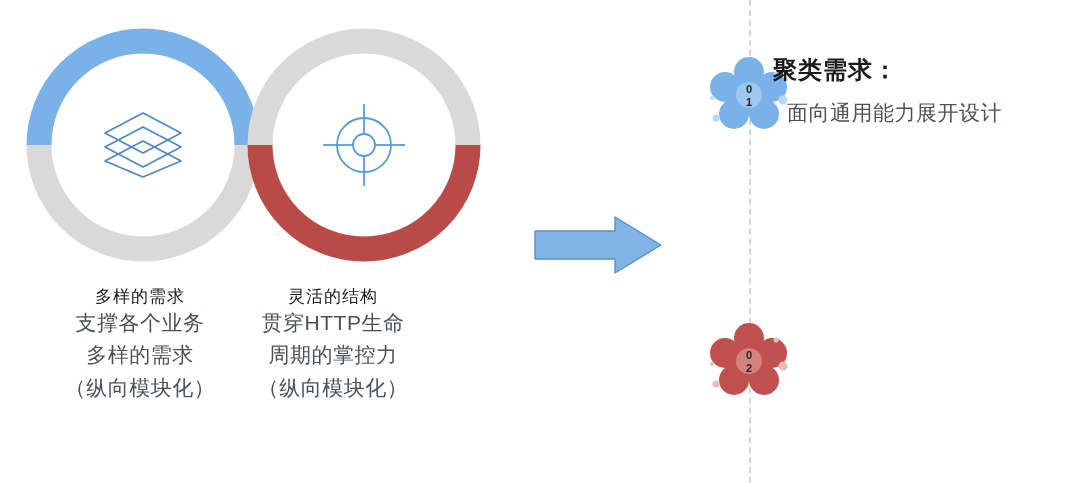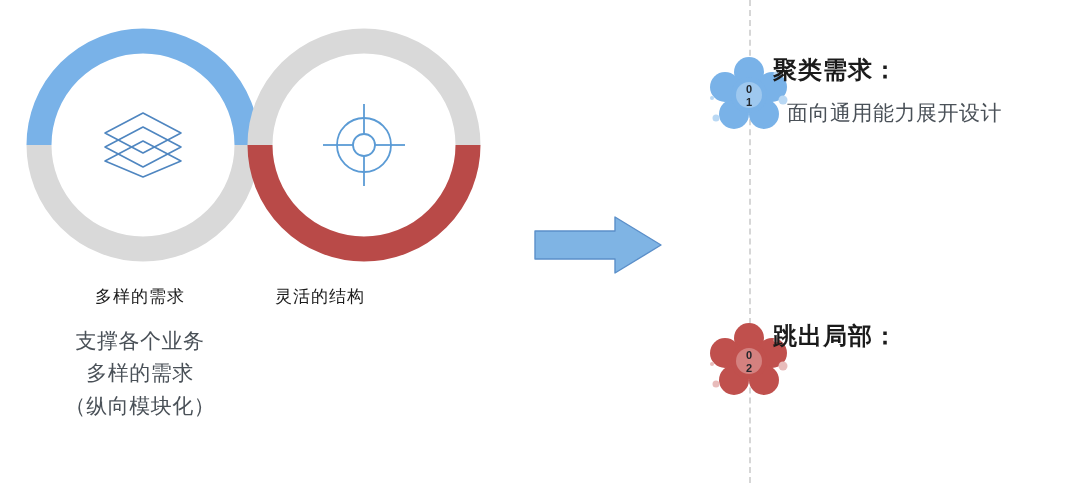--- a/index.html
+++ b/index.html
@@ -42,32 +42,31 @@
   #icon-layers { left: 22px; }
   #icon-target { left: 243px; }
 
   
   .cap-col {
     position: absolute;
     width: 190px;
     text-align: center;
   }
   #cap-col-1 { left: 45px;  top: 288px; }
-  #cap-col-2 { left: 225px; top: 288px; }
+  #cap-col-2 { left: 238px; top: 288px; }
 
   .cap-title {
     font-size: 17px;
     font-weight: normal;
     color: #1b1b1b;
     letter-spacing: 1px;
     line-height: 1.1;
     white-space: nowrap;
   }
   .cap-body {
-    margin-top: 18px;
     font-size: 21px;
     color: #4a5158;
     line-height: 1.55;
     letter-spacing: 0.5px;
   }
   .cap-body div { white-space: nowrap; }
 
   
   #arrow {
     position: absolute;
@@ -184,20 +183,25 @@
     <div class="cap-title">多样的需求</div>
     <div class="cap-body">
       <div>支撑各个业务</div>
       <div>多样的需求</div>
       <div>（纵向模块化）</div>
     </div>
   </div>
 
   <div class="cap-col" id="cap-col-2">
     <div class="cap-title">灵活的结构</div>
+    <div class="cap-body">
+      <div>贯穿HTTP生命</div>
+      <div>周期的掌控力</div>
+      <div>（纵向模块化）</div>
+    </div>
   </div>
 
   <div id="arrow">
     <svg width="130" height="62" viewBox="0 0 130 62" aria-hidden="true">
       <polygon points="2,17 82,17 82,3 128,31 82,59 82,45 2,45" fill="#7fb4e4" stroke="#5b8fc9" stroke-width="1.4" stroke-linejoin="round"></polygon>
     </svg>
   </div>
 
   <div id="divider"></div>
 
@@ -249,17 +253,16 @@
           <circle cx="77" cy="48" r="4.5"></circle>
           <circle cx="10" cy="66" r="3.5"></circle>
           <circle cx="70" cy="22" r="2.5"></circle>
           <circle cx="6" cy="46" r="2"></circle>
         </g>
         <text class="badge-num" x="43" y="41" text-anchor="middle">0</text>
         <text class="badge-num" x="43" y="54" text-anchor="middle">2</text>
       </svg>
     </div>
     <div class="point-text">
-      <div class="point-title">跳出局部：</div>
     </div>
   </div>
 
 </div>
 
 </body></html>

